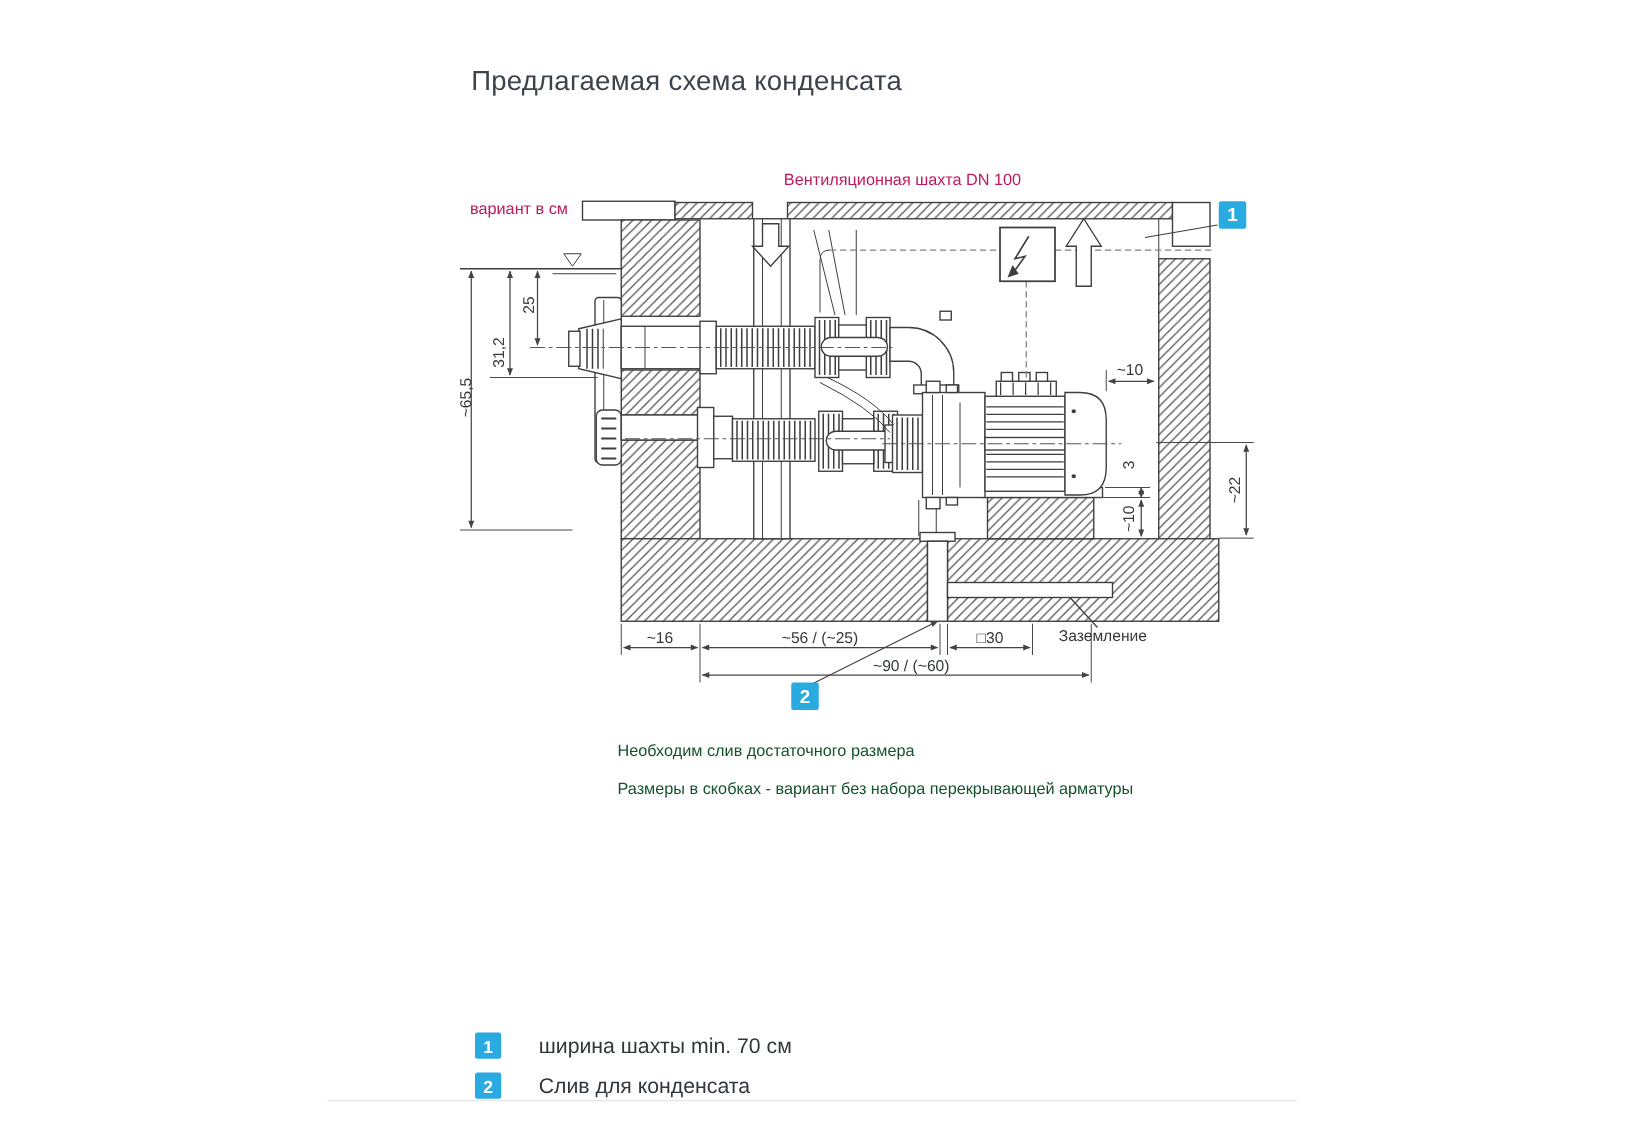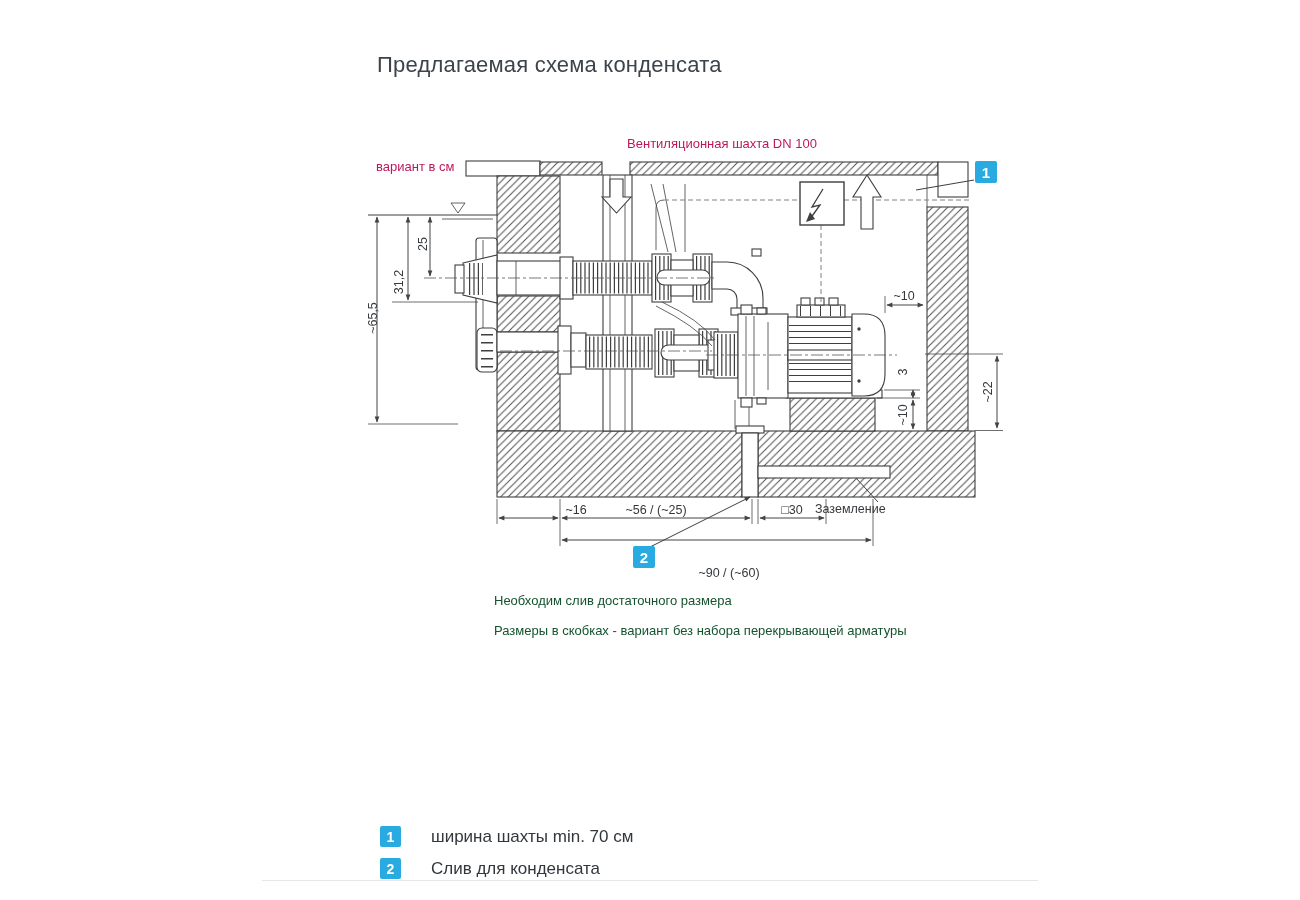--- a/index.html
+++ b/index.html
@@ -225,25 +225,25 @@
 <div class="abs lbl" style="left:722px;top:136px;transform:translateX(-50%);font-weight:500;">Вентиляционная шахта DN 100</div>
 <div class="abs lbl" style="left:376px;top:159px;">вариант в см</div>
 
 <div class="abs dim rot" style="left:373px;top:318px;">~65,5</div>
 <div class="abs dim rot" style="left:399px;top:282px;">31,2</div>
 <div class="abs dim rot" style="left:423px;top:244px;">25</div>
 <div class="abs dim ctr" style="left:904px;top:296px;">~10</div>
 <div class="abs dim rot" style="left:903px;top:372px;">3</div>
 <div class="abs dim rot" style="left:903px;top:415px;">~10</div>
 <div class="abs dim rot" style="left:988px;top:392px;">~22</div>
-<div class="abs dim ctr" style="left:528px;top:510px;margin-left:48px;">~16</div>
+<div class="abs dim ctr" style="left:528px;top:510px;">~16</div>
 <div class="abs dim ctr" style="left:656px;top:510px;">~56 / (~25)</div>
 <div class="abs dim ctr" style="left:792px;top:510px;">□30</div>
-<div class="abs dim ctr" style="left:729px;top:533px;margin-top:40px;">~90 / (~60)</div>
-<div class="abs dim" style="left:815px;top:502px;">Заземление</div>
+<div class="abs dim ctr" style="left:729px;top:533px;">~90 / (~60)</div>
+<div class="abs dim" style="left:847px;top:502px;">Заземление</div>
 
 <div class="badge" style="left:975px;top:161px;">1</div>
 <div class="badge" style="left:633px;top:546px;">2</div>
 
 <div class="abs note" style="left:494px;top:593px;">Необходим слив достаточного размера</div>
 <div class="abs note" style="left:494px;top:623px;">Размеры в скобках - вариант без набора перекрывающей арматуры</div>
 
 <div class="legend-row" style="left:380px;top:826px;">
   <div class="badge">1</div>
   <div class="legend-text">ширина шахты min. 70 см</div>

